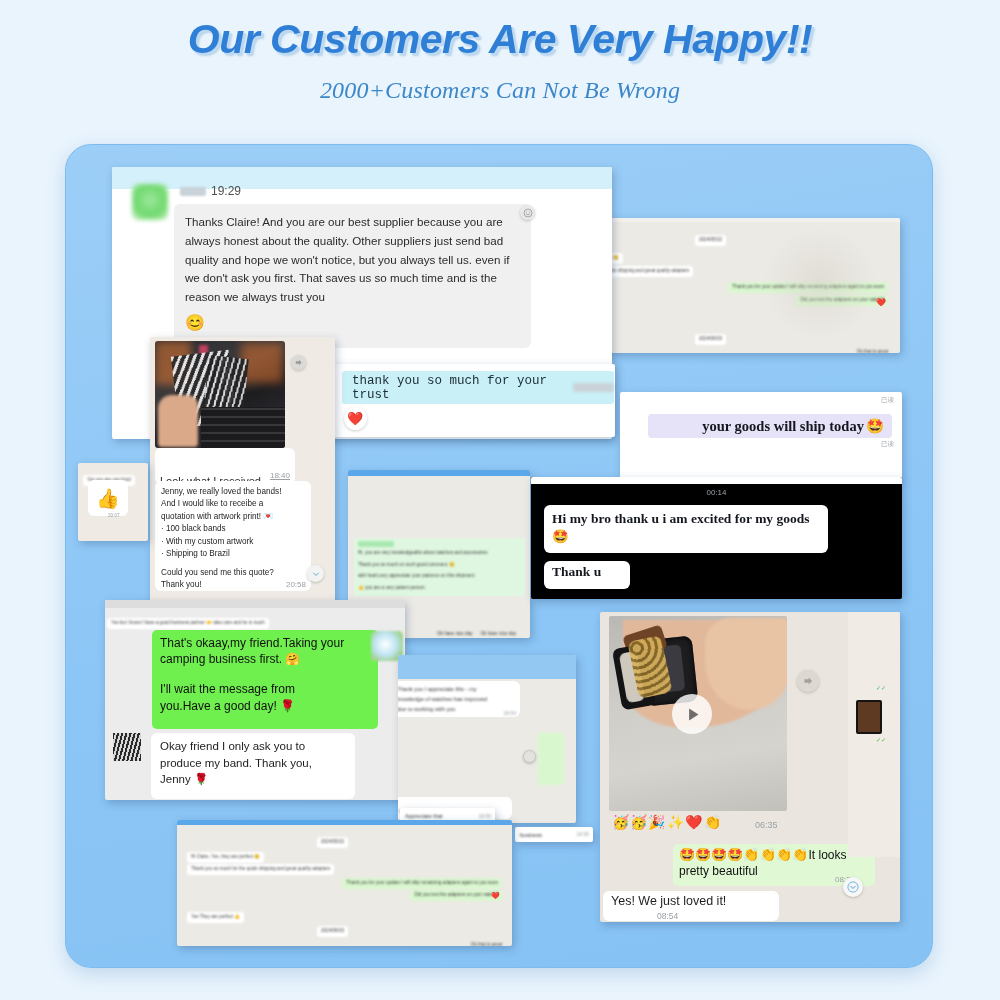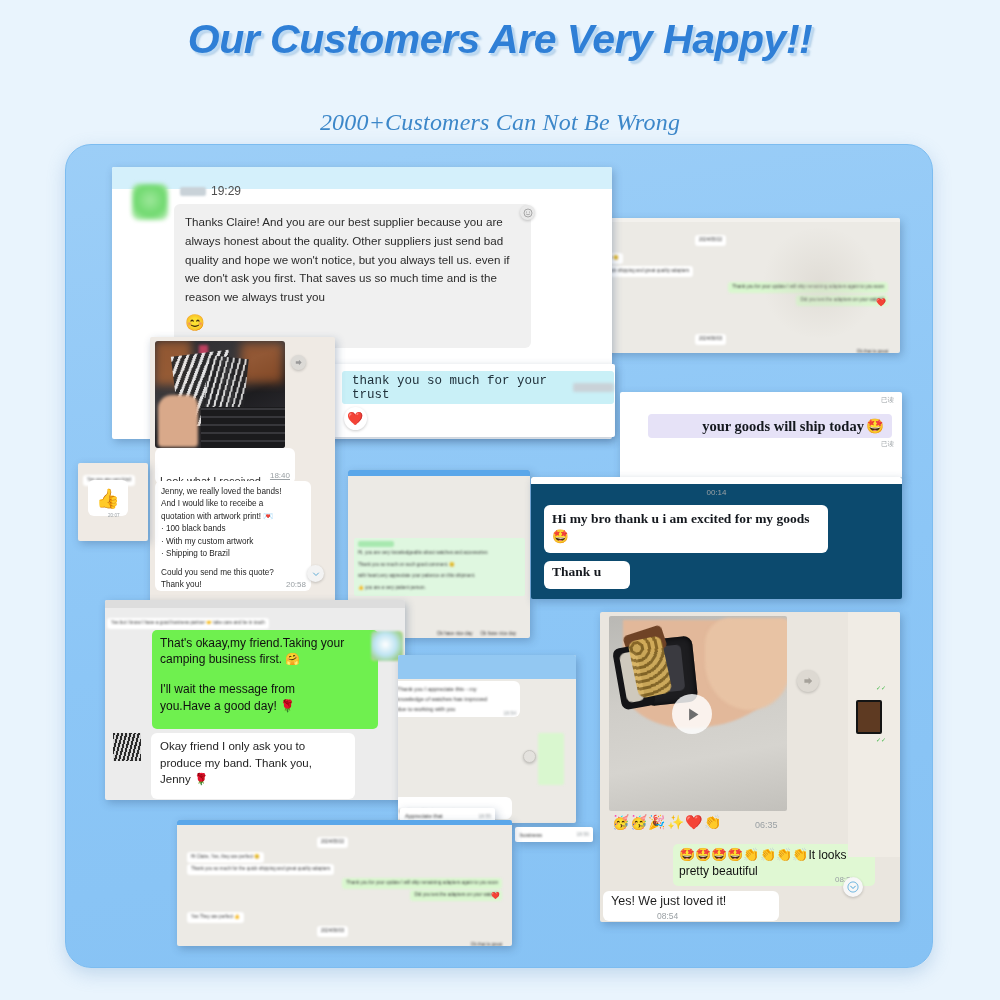--- a/index.html
+++ b/index.html
@@ -16,21 +16,21 @@
     position:absolute;left:0;top:16px;width:1000px;text-align:center;
     font-family:"Liberation Sans", sans-serif;
     font-weight:bold;font-style:italic;
     font-size:41px;letter-spacing:-0.5px;
     color:#2f7fd6;
     text-shadow:2px 2px 0 #bcd9f2, 3px 3px 2px rgba(140,180,215,.55);
   }
   #subtitle{
     position:absolute;left:0;top:77px;width:1000px;text-align:center;
     font-family:"Liberation Serif", serif;
-    font-style:italic;font-size:24px;color:#3c87c9;letter-spacing:0.2px;margin-top:32px;
+    font-style:italic;font-size:24px;color:#3c87c9;letter-spacing:0.2px;
   }
   
   #board{
     position:absolute;left:65px;top:144px;width:866px;height:822px;
     background:linear-gradient(170deg,#9ccef7 0%,#8cc6f6 55%,#86c2f4 100%);
     border-radius:26px;
     border:1px solid #7cbcf0;
     box-shadow:0 6px 18px rgba(100,150,200,.30);
   }
   
@@ -217,21 +217,21 @@
   <div style="position:absolute;right:8px;top:4px;font-size:6.5px;color:#9aa0a4;">已读</div>
   <div class="bub-lav" style="position:absolute;left:28px;top:22px;right:10px;height:24px;
               display:flex;align-items:center;justify-content:flex-end;padding-right:8px;
               font-family:'Liberation Serif',serif;font-weight:bold;font-size:14.5px;">
     <span>your goods will ship today</span>
     <span style="margin-left:2px;">🤩</span>
   </div>
   <div style="position:absolute;right:8px;top:48px;font-size:6.5px;color:#9aa0a4;">已读</div>
 </div>
 
-<div class="card" style="left:531px;top:477px;width:371px;height:122px;border-radius:2px;background:#0c4a6e;">
+<div class="card" style="left:531px;top:477px;width:371px;height:122px;border-radius:2px;background:#000000;">
   <div style="position:absolute;left:0;top:0;right:0;height:7px;background:#ffffff;"></div>
   <div style="position:absolute;left:0;right:0;top:11px;text-align:center;font-size:8px;color:#9aa0a4;">00:14</div>
   <div class="bub-in" style="position:absolute;left:13px;top:28px;width:268px;height:38px;padding:5px 8px;
               font-family:'Liberation Serif',serif;font-weight:bold;font-size:13.5px;line-height:1.35;color:#14181e;">
     <span>Hi my bro thank u i am excited for my goods</span>
     <span>🤩</span>
   </div>
   <div class="bub-in" style="position:absolute;left:13px;top:84px;width:70px;height:22px;padding:3px 8px;
               font-family:'Liberation Serif',serif;font-weight:bold;font-size:13.5px;color:#14181e;">
     <span>Thank u</span>

